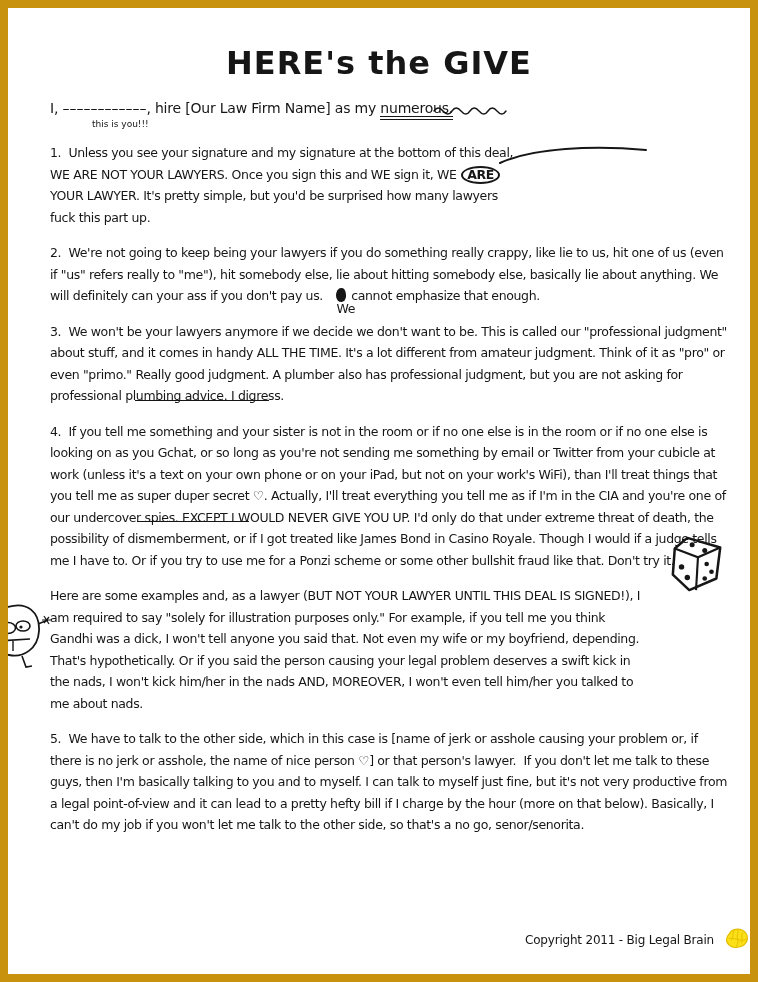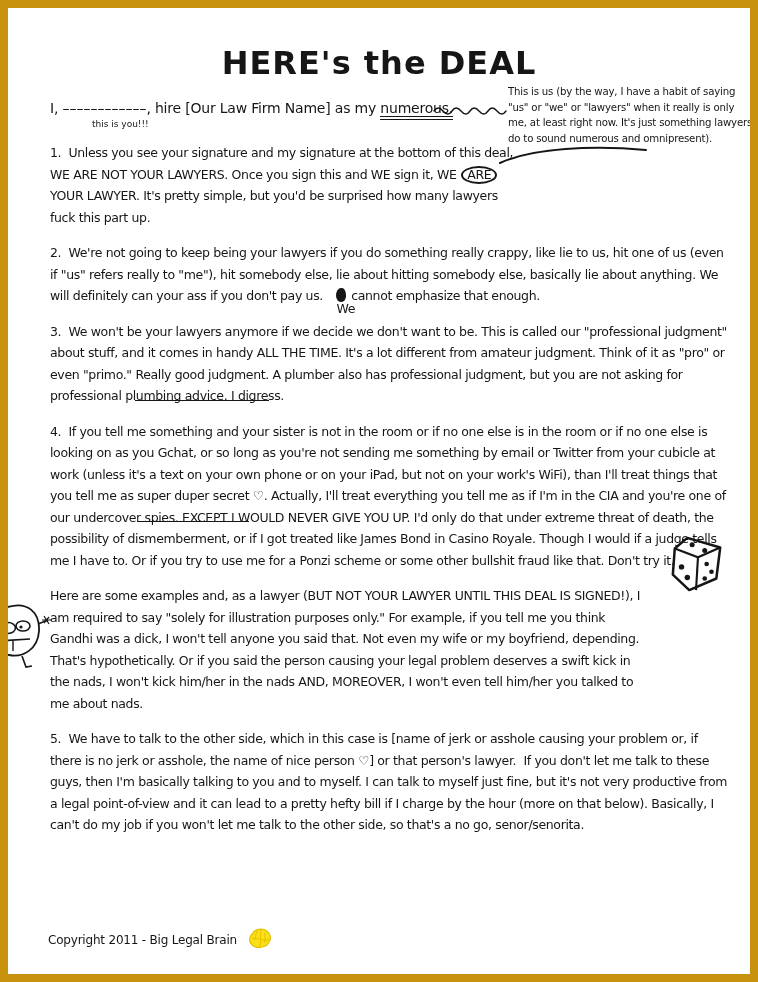--- a/index.html
+++ b/index.html
@@ -28,57 +28,56 @@
   .swoosh { position:absolute; left:490px; top:136px; }
   .content { position:absolute; left:42px; top:134px; width:678px; }
   .para {
     font-size:12.5px; line-height:21.5px; letter-spacing:-0.35px;
     margin-bottom:14px; position:relative;
   }
   .para-1 { width:472px; }
   .para-examples { width:592px; margin-top:4px; }
   .circled {
     display:inline-block; border:2px solid #161616; border-radius:50%;
-    padding:0 4px 1px 4px; line-height:1.05; margin:0 1px;
+    padding:0 4px 1px 4px; line-height:1.05; margin:0 1px;font-weight:bold;
   }
   .ul { border-bottom:1.5px solid #161616; padding-bottom:18px; }
   .correction { position:relative; display:inline-block; margin-right:2px;margin-left:9px; }
   .blot {
     display:inline-block; width:10px; height:14px; background:#161616;
     border-radius:55% 45% 50% 60% / 60% 55% 45% 50%; vertical-align:-2px;
     color:transparent; overflow:hidden; font-size:1px;
   }
   .correction-word { position:absolute; left:1px; top:13px; font-size:12.5px; }
   .dice-doodle { position:absolute; right:2px; bottom:-22px; }
   .face-doodle { position:absolute; left:-80px; top:14px; }
   .footer {
     position:absolute; left:0; bottom:24px; width:100%;
-    text-align:left; font-size:12px; letter-spacing:-0.2px;padding-left:40px;
+    text-align:right; font-size:12px; letter-spacing:-0.2px;padding-left:40px;
   }
   .brain-icon { display:inline-block; vertical-align:-6px; margin-left:8px; }
   svg { display:block; }
 </style>
 </head>
 <body>
 
 <div class="page">
 
-  <div class="title">HERE's the DEAL</div>
+  <div class="title">HERE's the GIVE</div>
 
   <div class="intro-line"><span>I, </span><span class="blank">––––––––––––</span><span>, hire [Our Law Firm Name] as my </span><span class="lawyers-word">numerous.</span></div>
 
   <div class="you-note">this is you!!!</div>
 
   <span class="squiggle">
     <svg width="78" height="12" viewBox="0 0 78 12">
       <path d="M2,7 q4,-6 9,0 t9,0 t9,0 t9,0 t9,0 t9,0 t9,0 t9,0" stroke="#161616" stroke-width="1.4" fill="none" stroke-linecap="round"></path>
     </svg>
   </span>
 
-  <div class="side-note">This is us (by the way, I have a habit of saying "us" or "we" or "lawyers" when it really is only me, at least right now. It's just something lawyers do to sound numerous and omnipresent).</div>
 
   <span class="swoosh">
     <svg width="152" height="22" viewBox="0 0 152 22">
       <path d="M2,19 C35,4 95,1 148,6" stroke="#161616" stroke-width="2" fill="none" stroke-linecap="round"></path>
     </svg>
   </span>
 
   <div class="content">
 
     <div class="para para-1"><span>1.&nbsp; Unless you see your signature and my signature at the bottom of this deal, WE ARE NOT YOUR LAWYERS. Once you sign this and WE sign it, WE </span><span class="circled">ARE</span><span> YOUR LAWYER. It's pretty simple, but you'd be surprised how many lawyers fuck this part up.</span></div>

